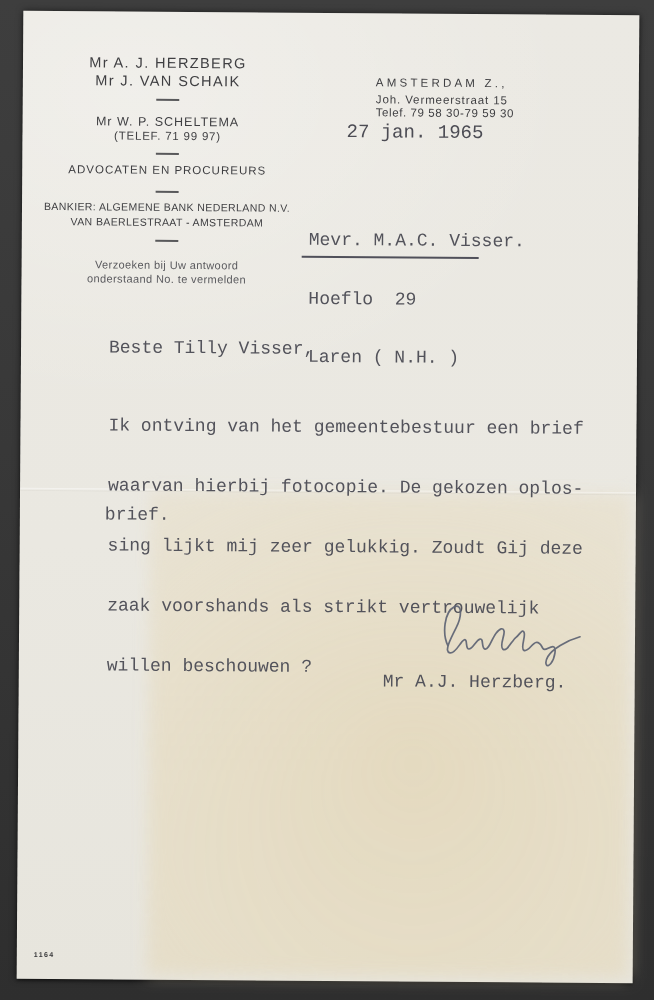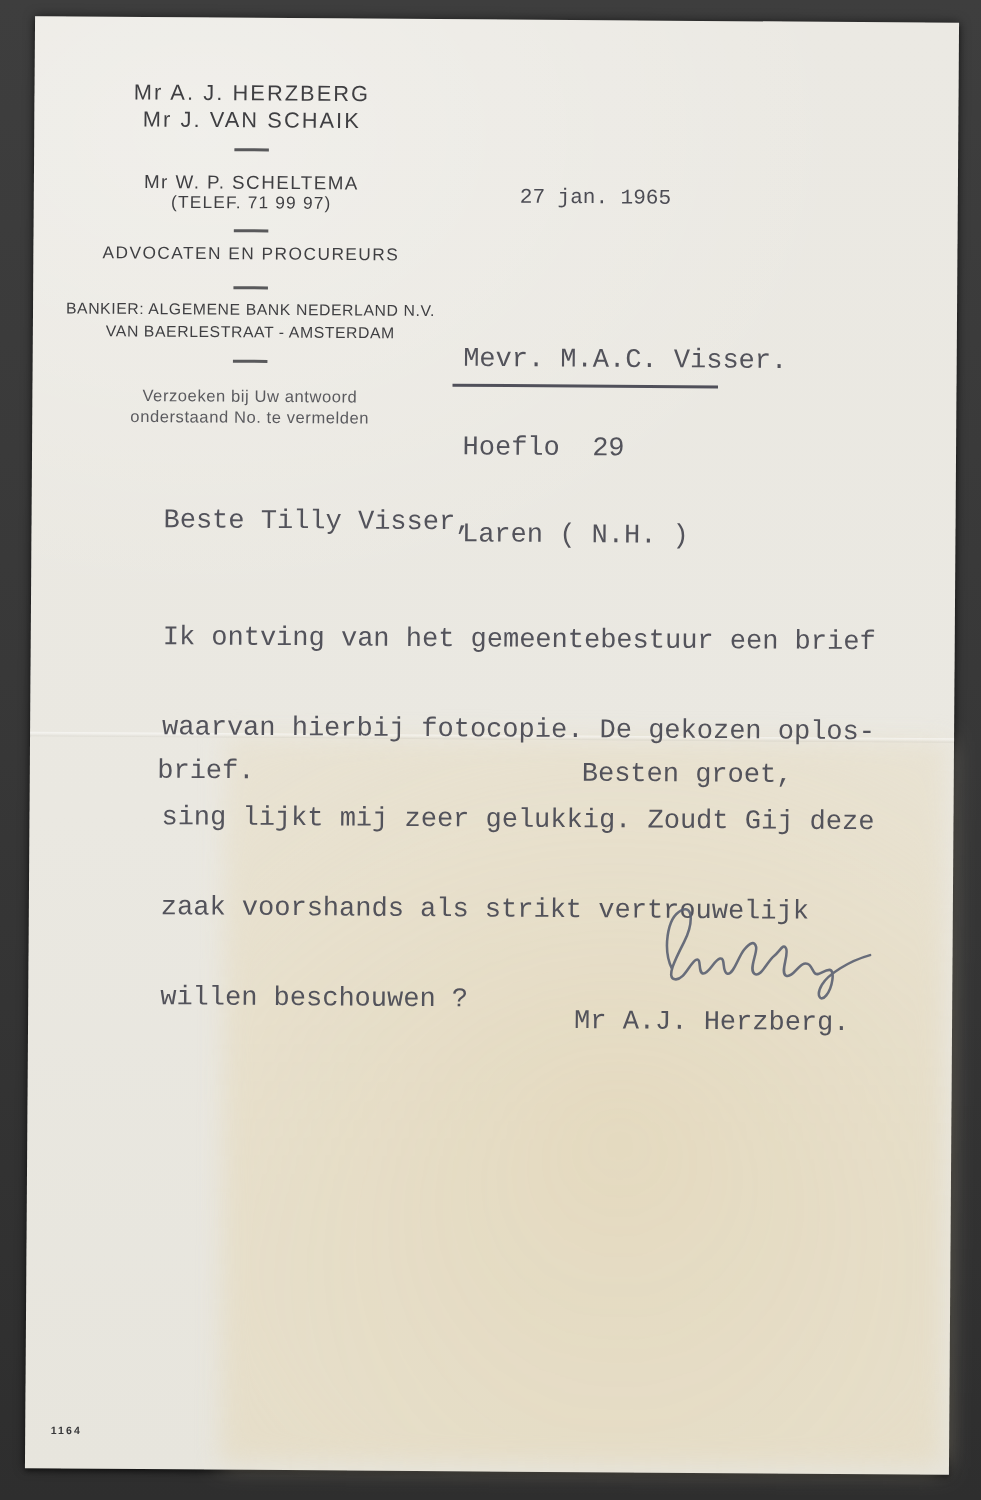--- a/index.html
+++ b/index.html
@@ -51,21 +51,21 @@
   .lh-note{top:246px;left:0;width:100%;font-size:11px;letter-spacing:.4px;line-height:14px;color:#5a5a5e;}
   .lh-office{left:353px;top:63px;font-size:11.5px;line-height:13.5px;}
   .lh-office .city{letter-spacing:3.2px;font-weight:500;margin-bottom:3px;}
   .lh-office .street{letter-spacing:.9px;}
   .lh-office .phone{letter-spacing:.6px;}
   
   .type{
     font-family:"Liberation Mono","DejaVu Sans Mono",monospace;
     color:var(--c-type_ink);font-size:18px;line-height:20px;white-space:pre;
   }
-  .date{left:324px;top:109px;font-size:14px;color:#4c4c54;}
+  .date{left:324px;top:109px;font-size:19px;color:#4c4c54;}
   .recipient{left:287px;top:179px;line-height:19.5px;}
   .recipient-underline{left:280px;top:243px;width:177px;height:2px;background:#50505a;}
   .salutation{left:88px;top:326px;}
   .body-par{left:88px;top:364px;}
   .enclosure{left:85px;top:493px;}
   .closing{left:368px;top:493px;}
   .signature{left:415px;top:580px;width:160px;height:78px;}
   .signed-name{left:364px;top:658px;}
   .archive-number{left:17px;top:940px;font-size:7px;letter-spacing:1.4px;color:#38383a;font-weight:600;}
 </style>
@@ -94,41 +94,45 @@
       <div>BANKIER: ALGEMENE BANK NEDERLAND N.V.</div>
       <div>VAN BAERLESTRAAT - AMSTERDAM</div>
     </div>
     <div class="abs divider d4"></div>
     <div class="abs lh-note">
       <div>Verzoeken bij Uw antwoord</div>
       <div>onderstaand No. te vermelden</div>
     </div>
   </div>
 
+  <div class="abs lh-office print">
+    <div class="city">AMSTERDAM Z.,</div>
+    <div class="street">Joh. Vermeerstraat 15</div>
+    <div class="phone">Telef. 79 58 30-79 59 30</div>
+  </div>
 
   <div class="abs type date">27 jan. 1965</div>
 
   <div class="abs type recipient">
     <div>Mevr. M.A.C. Visser.</div>
     <div>Hoeflo  29</div>
     <div>Laren ( N.H. )</div>
   </div>
   <div class="abs recipient-underline"></div>
 
   <div class="abs type salutation">Beste Tilly Visser,</div>
   <div class="abs type body-par">
     <div>Ik ontving van het gemeentebestuur een brief</div>
     <div>waarvan hierbij fotocopie. De gekozen oplos-</div>
     <div>sing lijkt mij zeer gelukkig. Zoudt Gij deze</div>
     <div>zaak voorshands als strikt vertrouwelijk</div>
     <div>willen beschouwen ?</div>
   </div>
 
   <div class="abs type enclosure">brief.</div>
-  <div class="abs type closing">Besten groet,</div>
 
   <svg class="abs signature" viewBox="0 0 160 78" fill="none" xmlns="http://www.w3.org/2000/svg">
     <path d="M14 52 C8 40 10 18 20 13 C28 9 28 22 22 34 C16 46 10 58 16 59 C22 60 26 48 30 46 C34 44 31 55 35 55 C39 55 42 46 46 45 C50 44 47 54 51 55 C55 56 58 44 62 39 C66 34 69 33 70 37 C71 41 65 52 69 55 C73 58 78 46 82 43 C86 40 88 34 90 38 C92 42 86 54 90 56 C94 58 98 49 102 48 C106 47 107 51 109 54 C111 57 115 52 119 52 C123 52 121 64 117 69 C113 74 110 69 114 62 C118 55 132 46 146 42" stroke="var(--c-signature_ink)" stroke-width="1.7" stroke-linecap="round" opacity="0.92"></path>
   </svg>
 
   <div class="abs type signed-name">Mr A.J. Herzberg.</div>
 
   <div class="abs archive-number">1164</div>
 </div>
 

